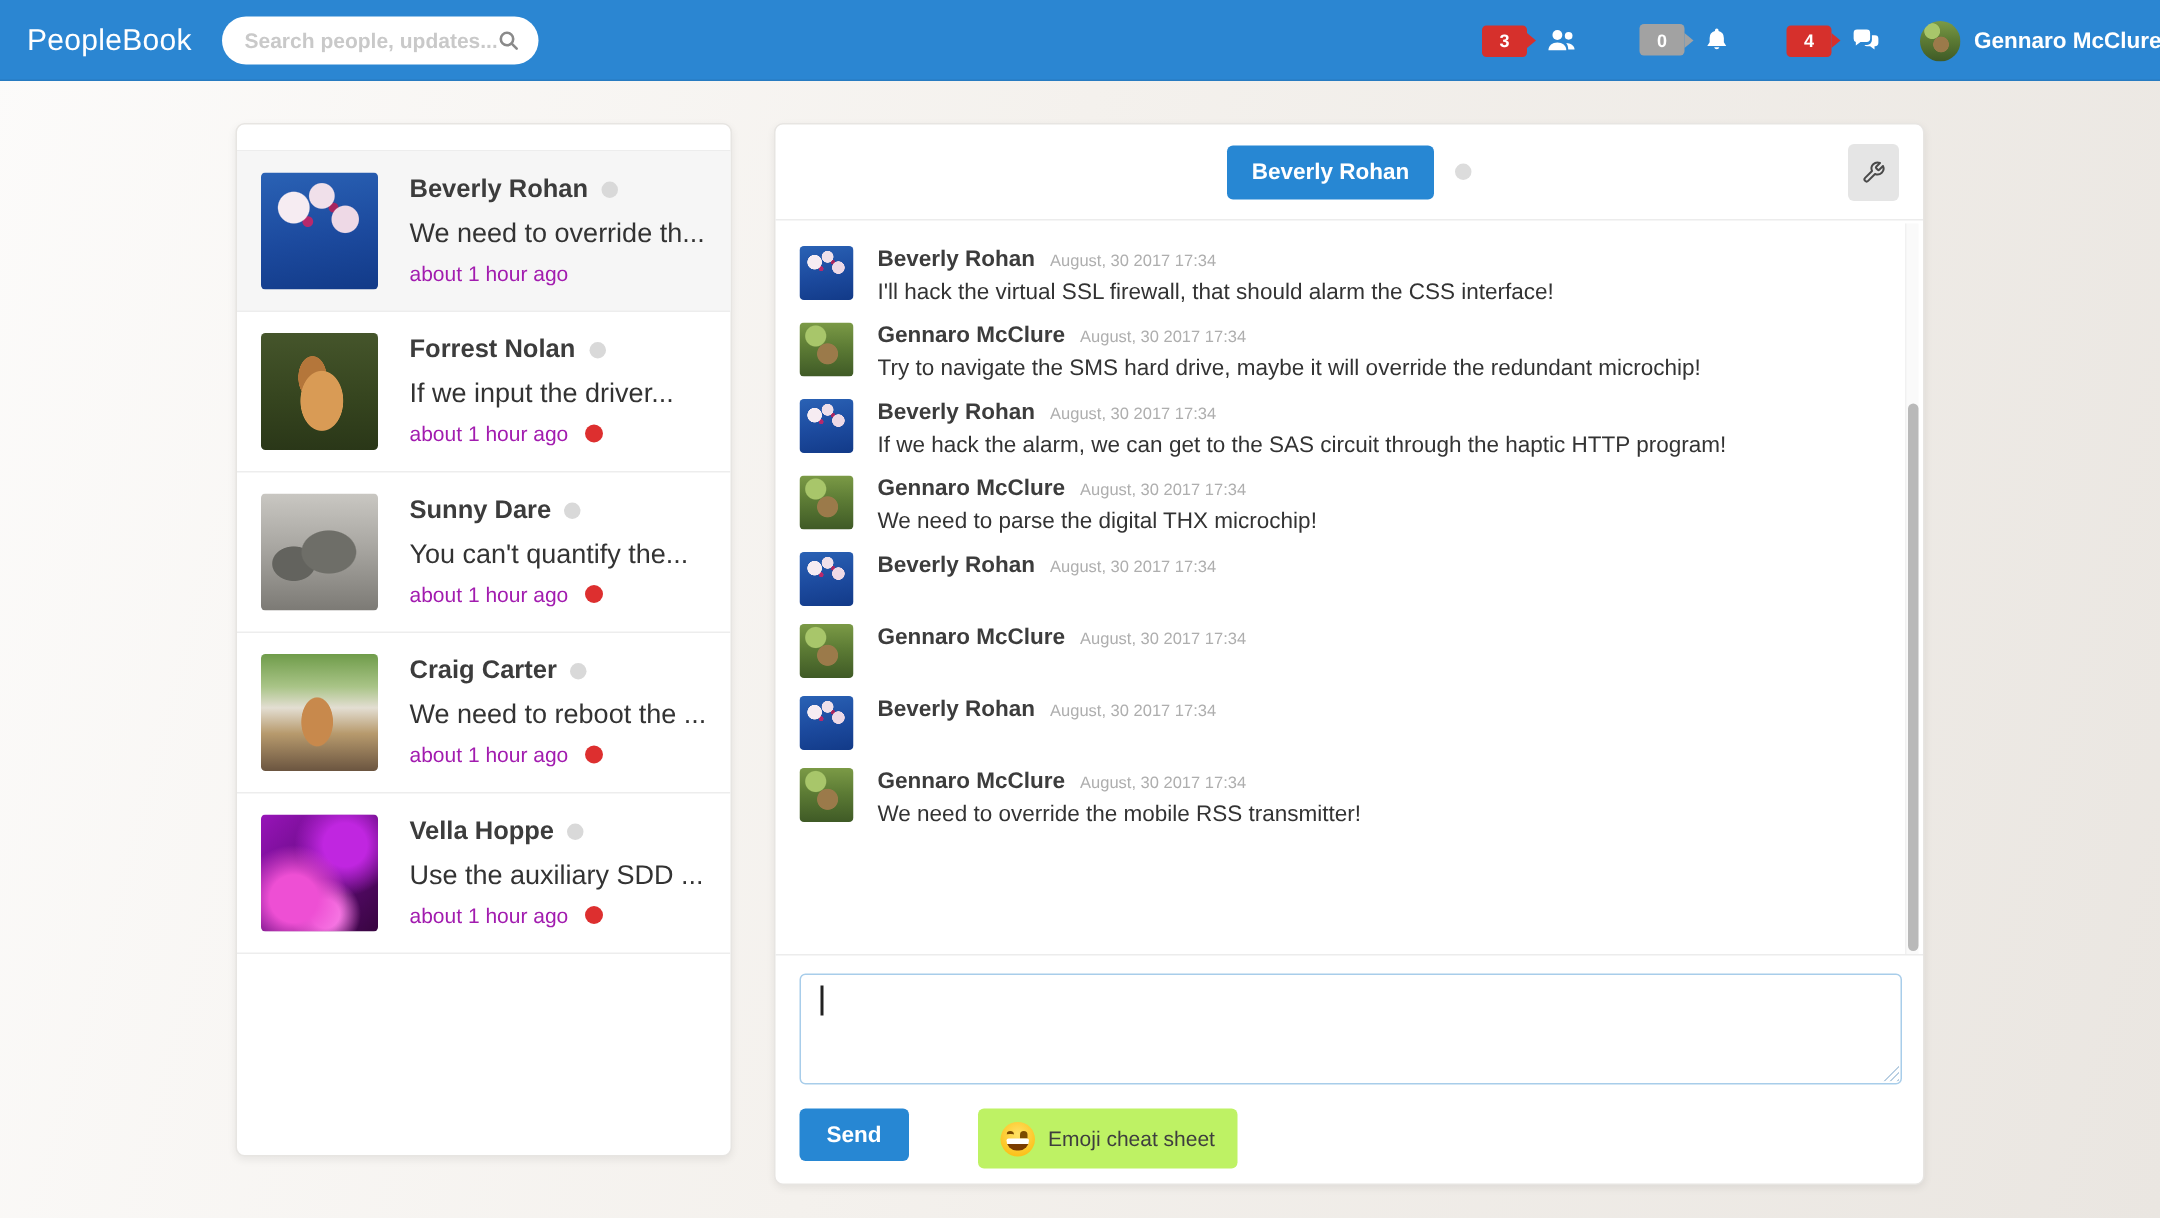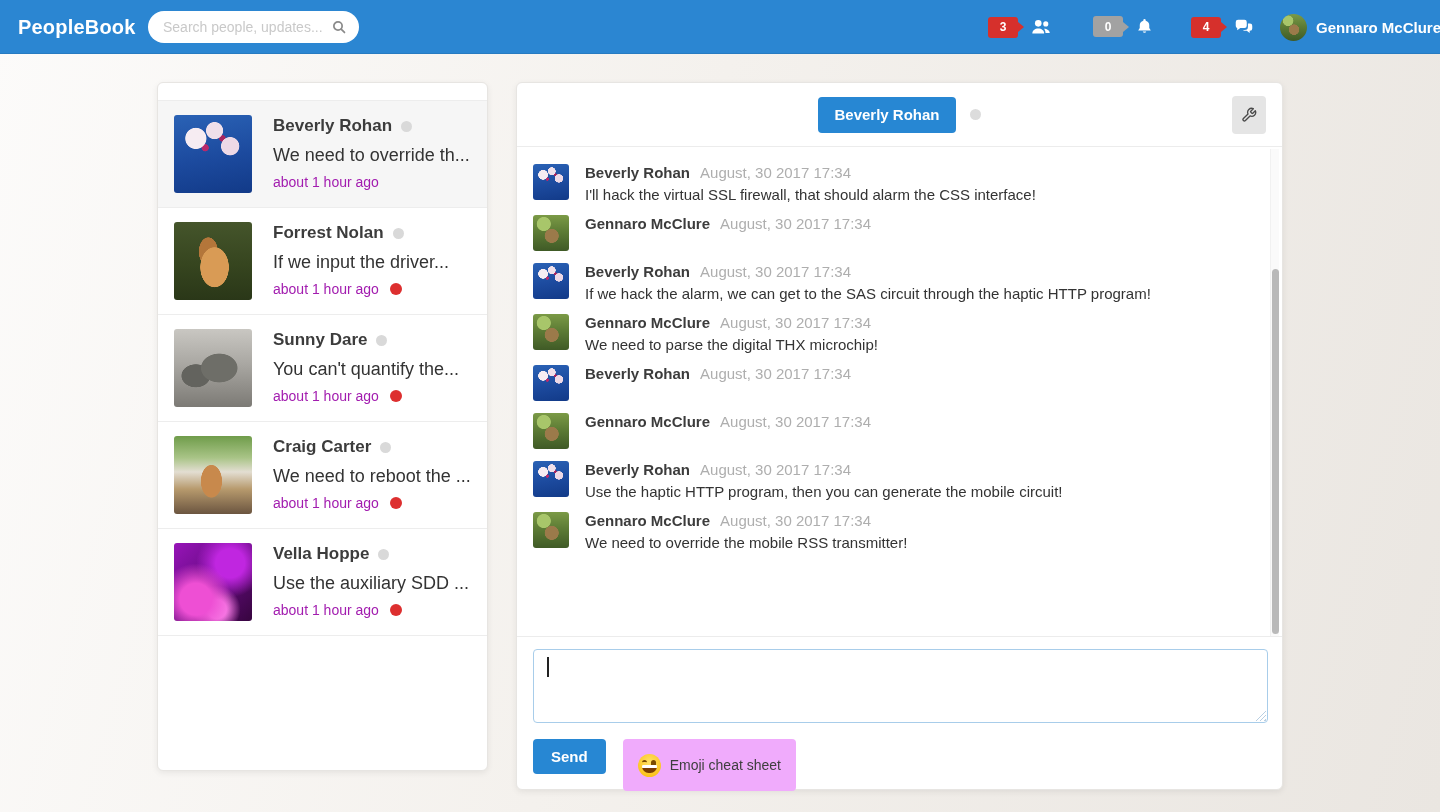--- a/index.html
+++ b/index.html
@@ -5,25 +5,25 @@
   * { margin:0; padding:0; box-sizing:border-box; }
   html,body { width:1440px; height:812px; overflow:hidden; }
   body { font-family:"Liberation Sans", sans-serif; }
   #app { position:relative; width:1440px; height:812px;
          background:linear-gradient(105deg, #fcfbfa 0%, #f4f1ed 45%, #eae6e1 100%); }
 
   
   .navbar { position:absolute; left:0; top:0; width:1440px; height:54px;
             background:#2b86d2; border-bottom:1px solid rgba(0,0,0,.08); }
   .brand { position:absolute; left:18px; top:0; height:54px; display:flex; align-items:center;
-           color:#fff; font-size:20px; font-weight:bold; letter-spacing:.2px; cursor:pointer; }
+           color:#fff; font-size:20px; font-weight:normal; letter-spacing:.2px; cursor:pointer; }
   .nav-search { position:absolute; left:148px; top:11px; width:211px; height:32px;
                 background:#fff; border-radius:16px; display:flex; align-items:center; padding:0 12px 0 15px; }
   .nav-search input { flex:1; border:none; outline:none; background:transparent;
-                      font-family:inherit; font-size:14px; color:#444; min-width:0; }
+                      font-family:inherit; font-size:14px; color:#444; min-width:0;font-weight:bold; }
   .nav-search input::placeholder, .conv-search input::placeholder { color:#c9c9c9; }
   .nav-search svg { flex:none; }
 
   .nav-badge-group { position:absolute; top:16px; display:flex; align-items:center; cursor:pointer; }
   .nav-badge-group:nth-of-type(1){ left:988px; }
   .nav-badge-group:nth-of-type(2){ left:1093px; }
   .nav-badge-group:nth-of-type(3){ left:1191px; }
   .nav-badge { position:relative; min-width:30px; height:21px; border-radius:3px;
                background:var(--bc); color:#fff; font-size:12px; font-weight:bold;
                display:flex; align-items:center; justify-content:center; padding:0 7px; }
@@ -69,41 +69,41 @@
   .settings-btn { position:absolute; right:16px; top:13px; width:34px; height:38px; background:#e5e5e5;
                   border:none; border-radius:4px; cursor:pointer; display:flex; align-items:center; justify-content:center; }
 
   .msg-list { position:absolute; left:0; top:65px; right:14px; height:488px; padding:16px 4px 0 16px;
               overflow:hidden; }
   .msg-row { display:flex; margin-bottom:12px; }
   .avatar-sm { width:36px; height:36px; border-radius:3px; flex:none; }
   .msg-body { margin-left:16px; min-width:0; }
   .msg-head { display:flex; align-items:baseline; }
   .msg-author { font-size:15px; font-weight:bold; color:#3c3c3c; white-space:nowrap; }
-  .msg-time { margin-left:10px; font-size:15px; color:#aeaeae; white-space:nowrap; }
+  .msg-time { margin-left:10px; font-size:11px; color:#aeaeae; white-space:nowrap; }
   .msg-text { margin-top:5px; font-size:15px; color:#333; }
   .msg-divider { position:absolute; left:0; right:0; top:553px; border-bottom:1px solid #ececec; }
 
   .chat-scroll-track { position:absolute; right:3px; top:66px; width:9px; height:487px;
                        background:#fafafa; border-left:1px solid #f1f1f1; cursor:pointer; }
   .chat-scroll-thumb { position:absolute; left:1px; top:120px; width:7px; height:365px;
                        background:#b9b9b9; border-radius:4px; cursor:grab; }
 
   .composer { position:absolute; left:16px; top:566px; width:735px; height:74px; }
   .composer textarea { width:100%; height:100%; border:1px solid #a8cdea; border-radius:4px; resize:none;
                        outline:none; font-family:inherit; font-size:15px; color:#333; padding:8px 12px; }
   .caret { position:absolute; left:14px; top:8px; width:1.5px; height:20px; background:#222; }
   .resize-handle { position:absolute; right:2px; bottom:2px; width:11px; height:11px;
                    background:repeating-linear-gradient(135deg, transparent 0 2px, #b9cfe2 2px 3px);
                    clip-path:polygon(100% 0, 100% 100%, 0 100%); cursor:nwse-resize; }
 
   .composer-actions { position:absolute; left:16px; top:656px; display:flex; align-items:flex-start; }
   .send-btn { height:35px; padding:0 18px; background:#2787d3; border:none; border-radius:4px;
               color:#fff; font-family:inherit; font-size:15px; font-weight:bold; cursor:pointer; }
-  .emoji-btn { margin-left:17px; height:52px; padding:0 15px; background:#f0abfc; border:none; border-radius:4px;
+  .emoji-btn { margin-left:46px; height:40px; padding:0 15px; background:#bef264; border:none; border-radius:4px;
                display:flex; align-items:center; cursor:pointer; font-family:inherit; }
   .emoji-face { position:relative; width:23px; height:23px; border-radius:50%; flex:none;
                 background:radial-gradient(circle at 50% 35%, #ffe266 0%, #fcc21c 75%); }
   .emoji-face::before { content:''; position:absolute; top:6px; left:4px; width:5px; height:3px;
                         border-radius:5px 5px 0 0; border-top:2px solid #7a4b00; box-shadow:9px 0 #7a4b00; }
   .emoji-face::after { content:''; position:absolute; left:4px; top:11px; width:15px; height:8px;
                        border-radius:2px 2px 10px 10px;
                        background:linear-gradient(#fff 0 3.5px, #7a3c00 3.5px); }
   .emoji-label { margin-left:9px; font-size:14px; color:#3e3e3e; }
 </style>
@@ -288,20 +288,21 @@
             <div class="msg-text">I'll hack the virtual SSL firewall, that should alarm the CSS interface!</div>
           </div>
         </div>
         <div class="msg-row">
           <div class="avatar-sm av-turtle"></div>
           <div class="msg-body">
             <div class="msg-head">
               <span class="msg-author">Gennaro McClure</span>
               <span class="msg-time">August, 30 2017 17:34</span>
             </div>
+            <div class="msg-text">Try to navigate the SMS hard drive, maybe it will override the redundant microchip!</div>
           </div>
         </div>
         <div class="msg-row">
           <div class="avatar-sm av-orchid"></div>
           <div class="msg-body">
             <div class="msg-head">
               <span class="msg-author">Beverly Rohan</span>
               <span class="msg-time">August, 30 2017 17:34</span>
             </div>
             <div class="msg-text">If we hack the alarm, we can get to the SAS circuit through the haptic HTTP program!</div>
@@ -335,21 +336,20 @@
             </div>
           </div>
         </div>
         <div class="msg-row">
           <div class="avatar-sm av-orchid"></div>
           <div class="msg-body">
             <div class="msg-head">
               <span class="msg-author">Beverly Rohan</span>
               <span class="msg-time">August, 30 2017 17:34</span>
             </div>
-            <div class="msg-text">Use the haptic HTTP program, then you can generate the mobile circuit!</div>
           </div>
         </div>
         <div class="msg-row">
           <div class="avatar-sm av-turtle"></div>
           <div class="msg-body">
             <div class="msg-head">
               <span class="msg-author">Gennaro McClure</span>
               <span class="msg-time">August, 30 2017 17:34</span>
             </div>
             <div class="msg-text">We need to override the mobile RSS transmitter!</div>

